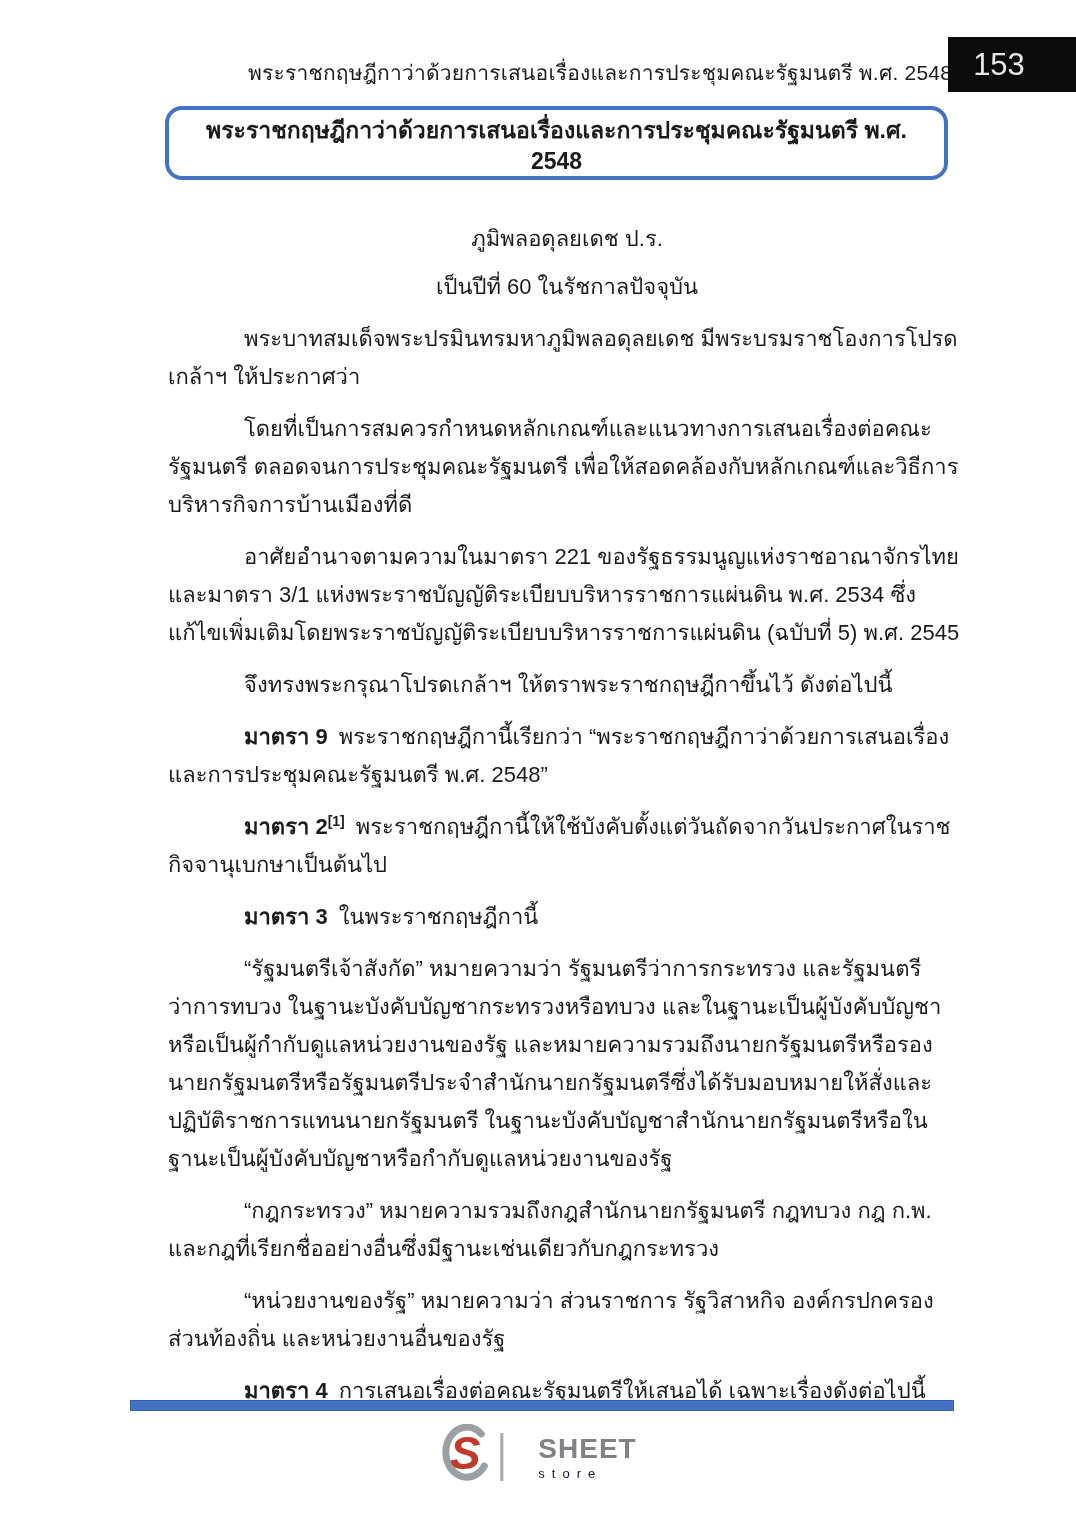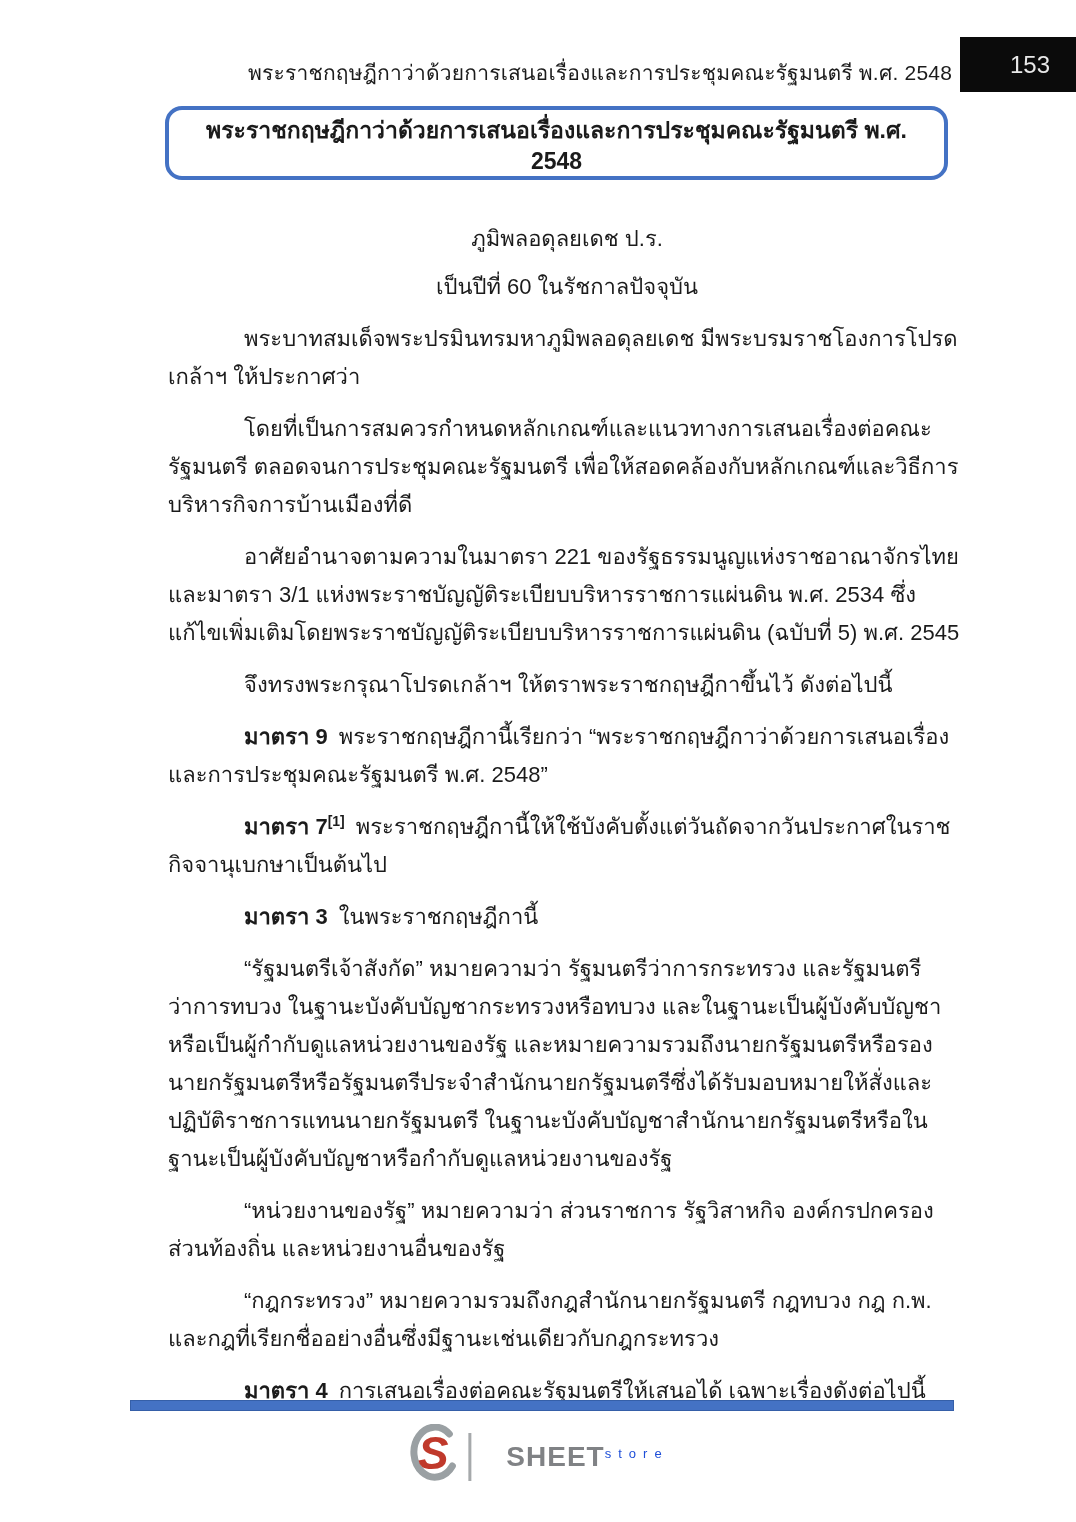--- a/index.html
+++ b/index.html
@@ -9,25 +9,25 @@
     background:#ffffff;
     font-family:"Liberation Sans","DejaVu Sans",sans-serif;
     color:#1b1b1b;
     overflow:hidden;
   }
   .running-title {
     position:absolute; top:56px; left:160px; width:880px;
     text-align:center; font-size:21px; letter-spacing:0.2px;
   }
   .pagenum-box {
-    position:absolute; top:37px; right:0; width:116px; height:55px;
+    position:absolute; top:37px; right:0; width:128px; height:55px;
     background:#0b0b0b; color:#e8e8e8;
-    display:flex; align-items:center; justify-content:flex-end;
+    display:flex; align-items:center; justify-content:center;
     padding-right:26px; box-sizing:border-box;
-    font-size:24px;
+    font-size:31px;
   }
   .title-box {
     position:absolute; top:106px; left:165px; width:783px; height:74px;
     box-sizing:border-box;
     border:4px solid #4472C4; border-radius:17px;
     background:#ffffff;
     display:flex; align-items:center; justify-content:center;
     font-weight:bold; font-size:23px; text-align:center;
     padding:0 20px;
   }
@@ -42,23 +42,23 @@
   .doc-body sup { font-weight:bold; font-size:14px; line-height:0; }
   .footer-bar {
     position:absolute; left:130px; top:1400px; width:824px; height:11px;
     background:#4472C4; border:1px solid #355fa8; box-sizing:border-box;
   }
   .logo {
     position:absolute; top:1424px; left:50%; transform:translateX(-50%);
     display:flex; align-items:center; gap:9px;
   }
   .logo-divider { width:3px; height:48px; background:#a6a9ab; }
-  .logo-text { display:flex; flex-direction:row; line-height:1;margin-left:26px; }
+  .logo-text { display:flex; flex-direction:column; line-height:1;margin-left:26px; }
   .logo-name { font-size:28px; font-weight:bold; color:#808285; letter-spacing:1px; }
-  .logo-sub  { font-size:13px; color:#1d4ed8; letter-spacing:7px; margin-top:4px; }
+  .logo-sub  { font-size:13px; color:#0f172a; letter-spacing:7px; margin-top:4px; }
 </style>
 </head>
 <body>
 
 <div class="page">
 
   <div class="running-title">พระราชกฤษฎีกาว่าด้วยการเสนอเรื่องและการประชุมคณะรัฐมนตรี พ.ศ. 2548</div>
 
   <div class="pagenum-box">
     <span>153</span>
@@ -69,25 +69,25 @@
   </div>
 
   <div class="doc-body">
       <div class="center">ภูมิพลอดุลยเดช ป.ร.</div>
       <div class="center">เป็นปีที่ 60 ในรัชกาลปัจจุบัน</div>
       <div class="para">พระบาทสมเด็จพระปรมินทรมหาภูมิพลอดุลยเดช มีพระบรมราชโองการโปรดเกล้าฯ ให้ประกาศว่า</div>
       <div class="para">โดยที่เป็นการสมควรกำหนดหลักเกณฑ์และแนวทางการเสนอเรื่องต่อคณะรัฐมนตรี ตลอดจนการประชุมคณะรัฐมนตรี เพื่อให้สอดคล้องกับหลักเกณฑ์และวิธีการบริหารกิจการบ้านเมืองที่ดี</div>
       <div class="para">อาศัยอำนาจตามความในมาตรา 221 ของรัฐธรรมนูญแห่งราชอาณาจักรไทย และมาตรา 3/1 แห่งพระราชบัญญัติระเบียบบริหารราชการแผ่นดิน พ.ศ. 2534 ซึ่งแก้ไขเพิ่มเติมโดยพระราชบัญญัติระเบียบบริหารราชการแผ่นดิน (ฉบับที่ 5) พ.ศ. 2545</div>
       <div class="para">จึงทรงพระกรุณาโปรดเกล้าฯ ให้ตราพระราชกฤษฎีกาขึ้นไว้ ดังต่อไปนี้</div>
       <div class="para"><b>มาตรา 9</b> พระราชกฤษฎีกานี้เรียกว่า “พระราชกฤษฎีกาว่าด้วยการเสนอเรื่องและการประชุมคณะรัฐมนตรี พ.ศ. 2548”</div>
-      <div class="para"><b>มาตรา 7</b><sup>[1]</sup> พระราชกฤษฎีกานี้ให้ใช้บังคับตั้งแต่วันถัดจากวันประกาศในราชกิจจานุเบกษาเป็นต้นไป</div>
+      <div class="para"><b>มาตรา 2</b><sup>[1]</sup> พระราชกฤษฎีกานี้ให้ใช้บังคับตั้งแต่วันถัดจากวันประกาศในราชกิจจานุเบกษาเป็นต้นไป</div>
       <div class="para"><b>มาตรา 3</b> ในพระราชกฤษฎีกานี้</div>
       <div class="para">“รัฐมนตรีเจ้าสังกัด” หมายความว่า รัฐมนตรีว่าการกระทรวง และรัฐมนตรีว่าการทบวง ในฐานะบังคับบัญชากระทรวงหรือทบวง และในฐานะเป็นผู้บังคับบัญชาหรือเป็นผู้กำกับดูแลหน่วยงานของรัฐ และหมายความรวมถึงนายกรัฐมนตรีหรือรองนายกรัฐมนตรีหรือรัฐมนตรีประจำสำนักนายกรัฐมนตรีซึ่งได้รับมอบหมายให้สั่งและปฏิบัติราชการแทนนายกรัฐมนตรี ในฐานะบังคับบัญชาสำนักนายกรัฐมนตรีหรือในฐานะเป็นผู้บังคับบัญชาหรือกำกับดูแลหน่วยงานของรัฐ</div>
+      <div class="para">“กฎกระทรวง” หมายความรวมถึงกฎสำนักนายกรัฐมนตรี กฎทบวง กฎ ก.พ. และกฎที่เรียกชื่ออย่างอื่นซึ่งมีฐานะเช่นเดียวกับกฎกระทรวง</div>
       <div class="para">“หน่วยงานของรัฐ” หมายความว่า ส่วนราชการ รัฐวิสาหกิจ องค์กรปกครองส่วนท้องถิ่น และหน่วยงานอื่นของรัฐ</div>
-      <div class="para">“กฎกระทรวง” หมายความรวมถึงกฎสำนักนายกรัฐมนตรี กฎทบวง กฎ ก.พ. และกฎที่เรียกชื่ออย่างอื่นซึ่งมีฐานะเช่นเดียวกับกฎกระทรวง</div>
       <div class="para"><b>มาตรา 4</b> การเสนอเรื่องต่อคณะรัฐมนตรีให้เสนอได้ เฉพาะเรื่องดังต่อไปนี้</div>
     </div>
 
   <div class="footer-bar"></div>
 
   <div class="logo">
     <span>
       <svg width="52" height="62" viewBox="0 0 52 62" aria-hidden="true">
         <path d="M42 10 A 21 25 0 1 0 45 42" fill="none" stroke="#9aa0a3" stroke-width="7" stroke-linecap="round"></path>
         <text x="26" y="45" font-size="46" font-weight="bold" font-style="italic" fill="#c0392b" text-anchor="middle" font-family="Liberation Sans, DejaVu Sans, sans-serif">S</text>

